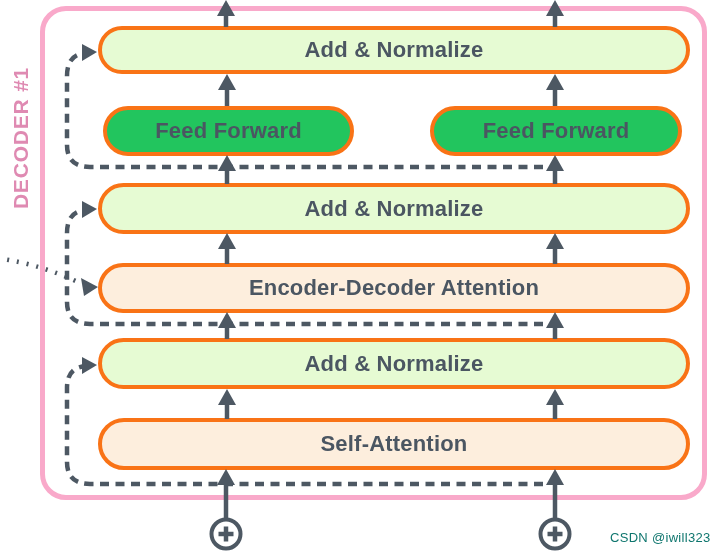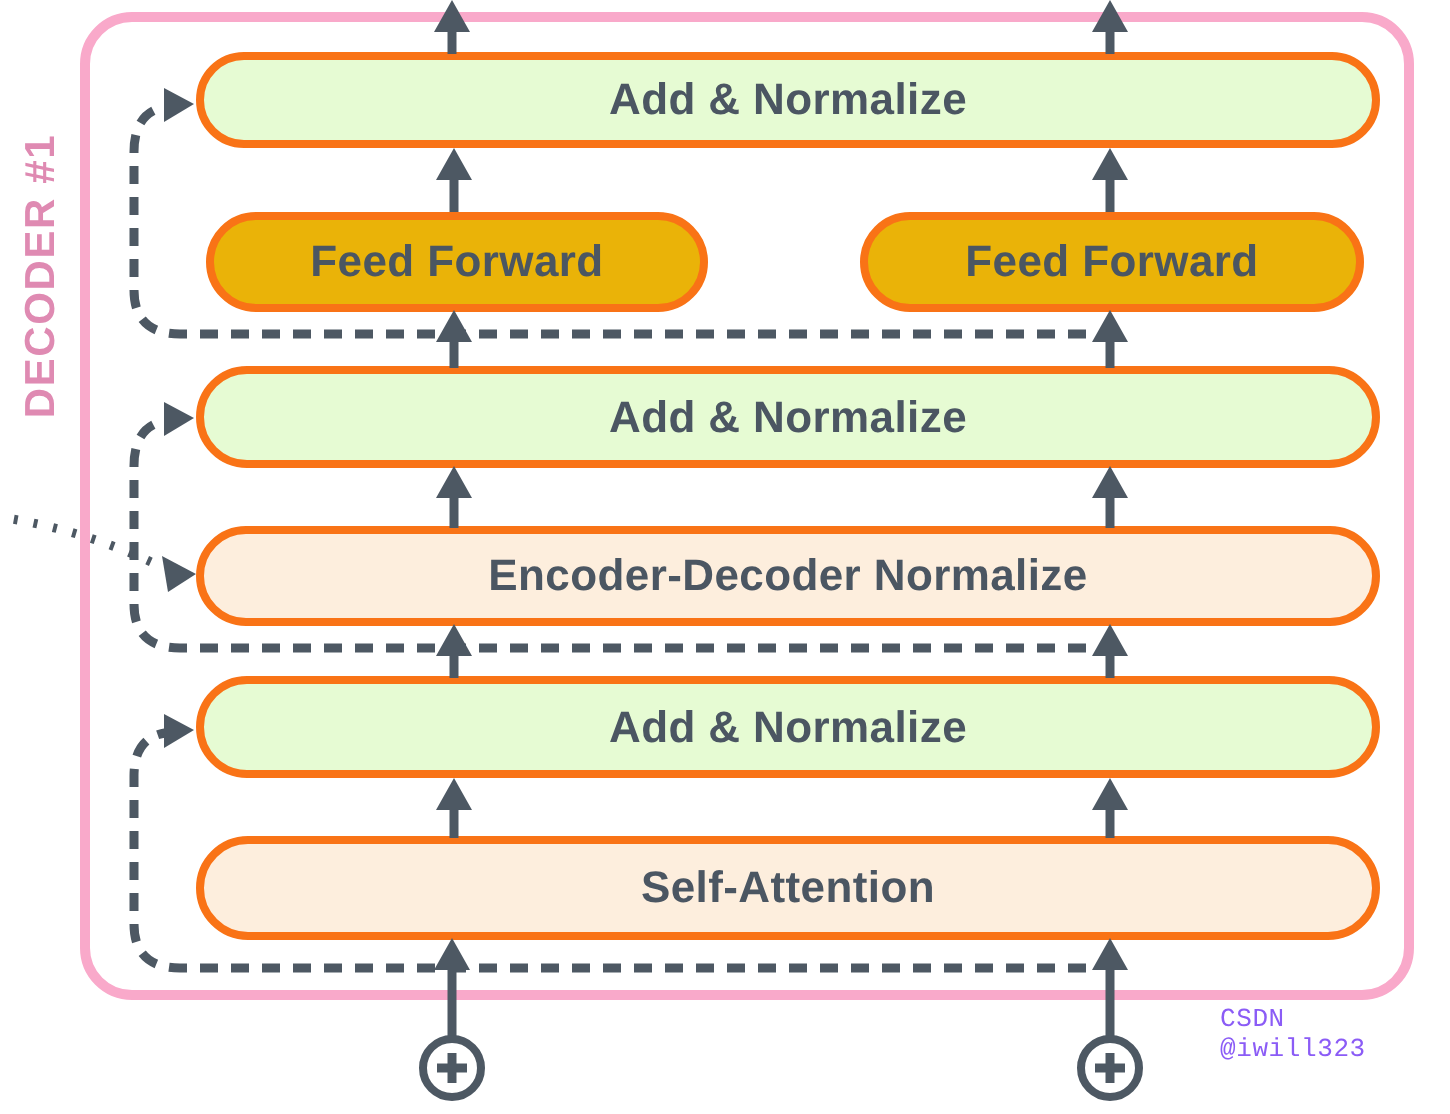--- a/index.html
+++ b/index.html
@@ -11,38 +11,38 @@
     position:absolute;left:40px;top:6px;width:667px;height:494px;
     border:5px solid #f9a9ca;border-radius:26px;box-sizing:border-box;background:transparent;
   }
   .pill{
     position:absolute;box-sizing:border-box;
     border:4px solid #f97316;border-radius:28px;
     display:flex;align-items:center;justify-content:center;
     font-size:22px;font-weight:700;color:#4b5662;letter-spacing:0.2px;
   }
   .pill-green{background:#e6fbd3;}
-  .pill-blue{background:#eab308;}
+  .pill-blue{background:#22c55e;}
   .pill-peach{background:#fdeedd;}
   #add-norm-1{left:98px;top:26px;width:592px;height:48px;}
   #ff-left   {left:103px;top:106px;width:251px;height:50px;}
   #ff-right  {left:430px;top:106px;width:252px;height:50px;}
   #add-norm-2{left:98px;top:183px;width:592px;height:51px;}
   #ed-attn   {left:98px;top:263px;width:592px;height:50px;}
   #add-norm-3{left:98px;top:338px;width:592px;height:51px;}
   #self-attn {left:98px;top:418px;width:592px;height:52px;}
   .vlabel{
     position:absolute;left:-63px;top:125px;width:170px;height:26px;
     transform:rotate(-90deg);
     text-align:center;font-size:21px;font-weight:700;letter-spacing:0.8px;
     color:#df8ab2;white-space:nowrap;
   }
   .watermark{
-    position:absolute;left:610px;top:502px;width:110px;
-    font-size:13px;color:#8b5cf6;letter-spacing:0.3px;font-family:Liberation Mono, monospace;
+    position:absolute;left:610px;top:530px;width:110px;
+    font-size:13px;color:#0f766e;letter-spacing:0.3px;
   }
   svg.connectors{position:absolute;left:0;top:0;pointer-events:none;}
   .shaft{stroke:#4d5863;stroke-width:4.5;fill:none;}
   .head{fill:#4d5863;stroke:none;}
   .dashed{stroke:#4d5863;stroke-width:4.5;fill:none;stroke-dasharray:9 6.5;}
   .dotted{stroke:#4d5863;stroke-width:4.5;fill:none;stroke-dasharray:2 8;stroke-linecap:butt;}
   .plus-circle{stroke:#4d5863;stroke-width:4;fill:#ffffff;}
 </style>
 </head>
 <body>
@@ -59,21 +59,21 @@
   <div class="pill pill-blue" id="ff-left">
     <span>Feed Forward</span>
   </div>
   <div class="pill pill-blue" id="ff-right">
     <span>Feed Forward</span>
   </div>
   <div class="pill pill-green" id="add-norm-2">
     <span>Add &amp; Normalize</span>
   </div>
   <div class="pill pill-peach" id="ed-attn">
-    <span>Encoder-Decoder Normalize</span>
+    <span>Encoder-Decoder Attention</span>
   </div>
   <div class="pill pill-green" id="add-norm-3">
     <span>Add &amp; Normalize</span>
   </div>
   <div class="pill pill-peach" id="self-attn">
     <span>Self-Attention</span>
   </div>
 
   <svg class="connectors" width="725" height="557" viewBox="0 0 725 557">
 

